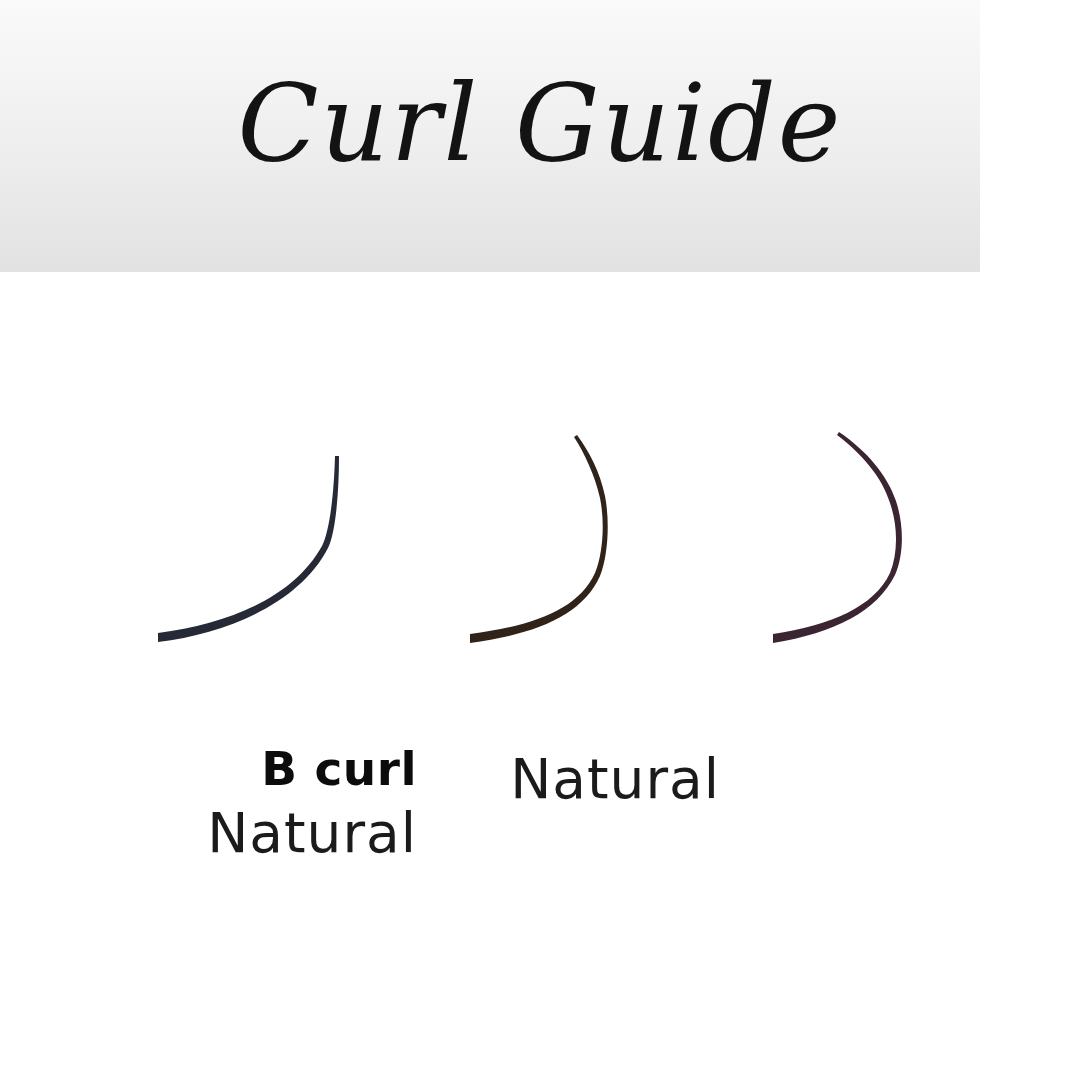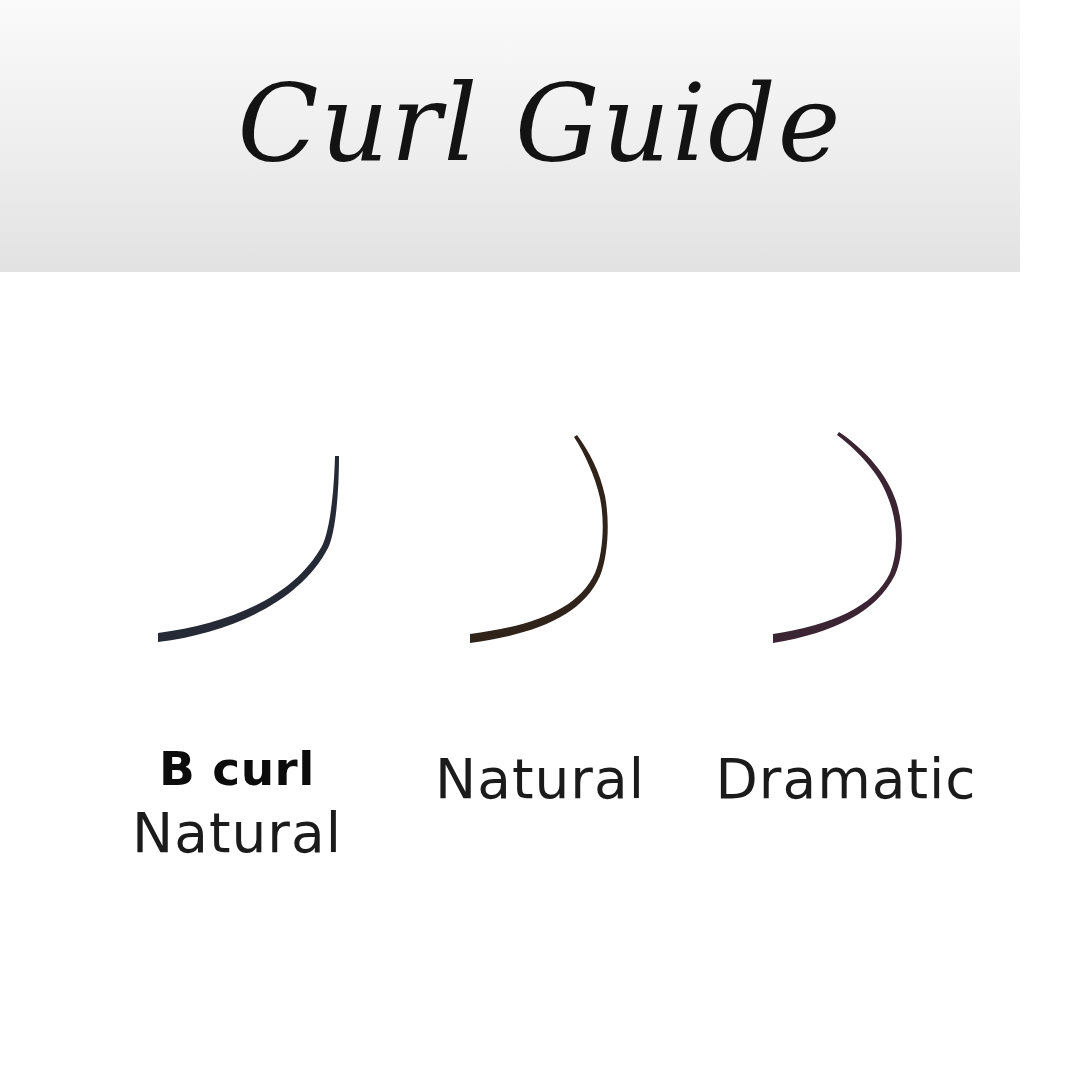--- a/index.html
+++ b/index.html
@@ -15,21 +15,20 @@
     background: #ffffff;
     font-family: "DejaVu Sans", "Liberation Sans", sans-serif;
   }
   .header-band {
     position: absolute;
     left: 0;
     top: 0;
     width: 980px;
     height: 272px;
     background: linear-gradient(180deg, #fafafa 0%, #eeeeee 55%, #e2e2e2 100%);
-    padding-left: 40px;
   }
   .page-title {
     position: absolute;
     left: 0;
     top: 62px;
     width: 1080px;
     margin: 0;
     text-align: center;
     font-family: "DejaVu Serif", "Liberation Serif", serif;
     font-style: italic;
@@ -41,21 +40,21 @@
   .lash-svg {
     position: absolute;
     display: block;
   }
   .lash-b { left: 140px; top: 430px; }
   .lash-c { left: 450px; top: 416px; }
   .lash-d { left: 755px; top: 413px; }
   .caption {
     position: absolute;
     width: 360px;
-    text-align: center;
+    text-align: right;
     color: #0f0f0f;
   }
   .caption-b { left: 57px;  top: 742px; }
   .caption-c { left: 360px; top: 742px; }
   .caption-d { left: 666px; top: 742px; }
   .curl-name {
     font-size: 47px;
     font-weight: 700;
     line-height: 1.15;
     letter-spacing: 0.5px;
@@ -118,17 +117,16 @@
     <figcaption class="caption caption-b">
       <div class="curl-name">B curl</div>
       <div class="curl-desc">Natural</div>
     </figcaption>
 
     <figcaption class="caption caption-c">
       <div class="curl-desc">Natural</div>
     </figcaption>
 
     <figcaption class="caption caption-d">
-      <div class="curl-desc">Dramatic</div>
     </figcaption>
 
   </main>
 </div>
 
 </body></html>

